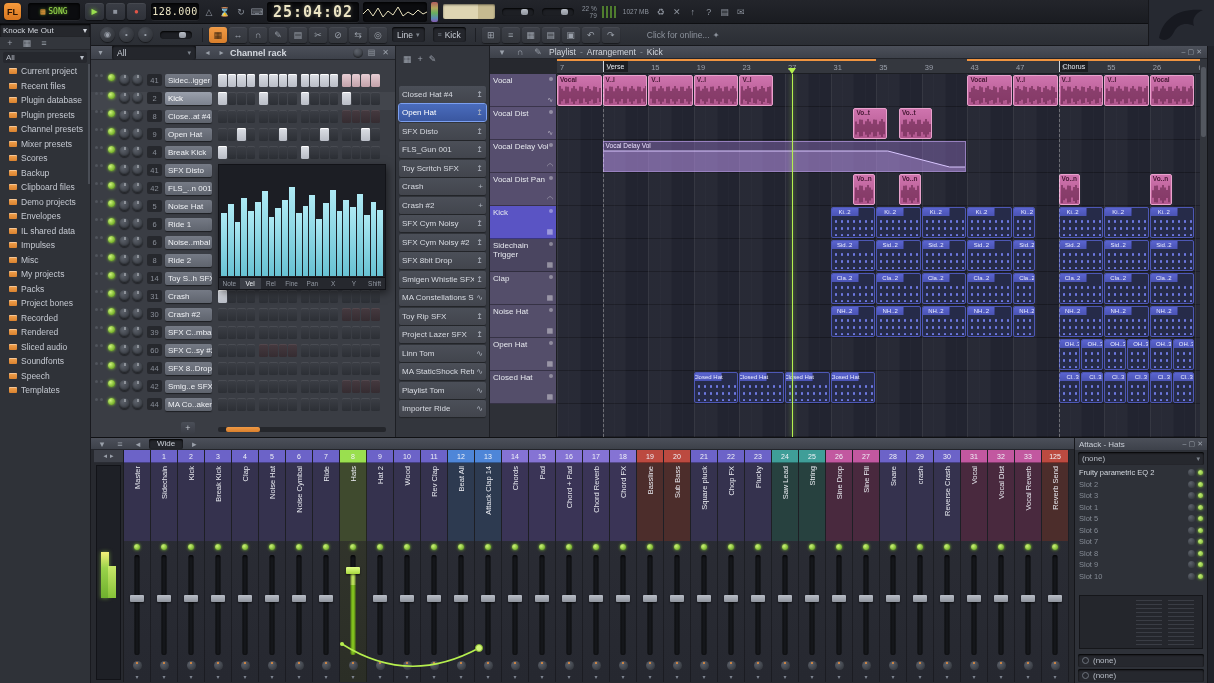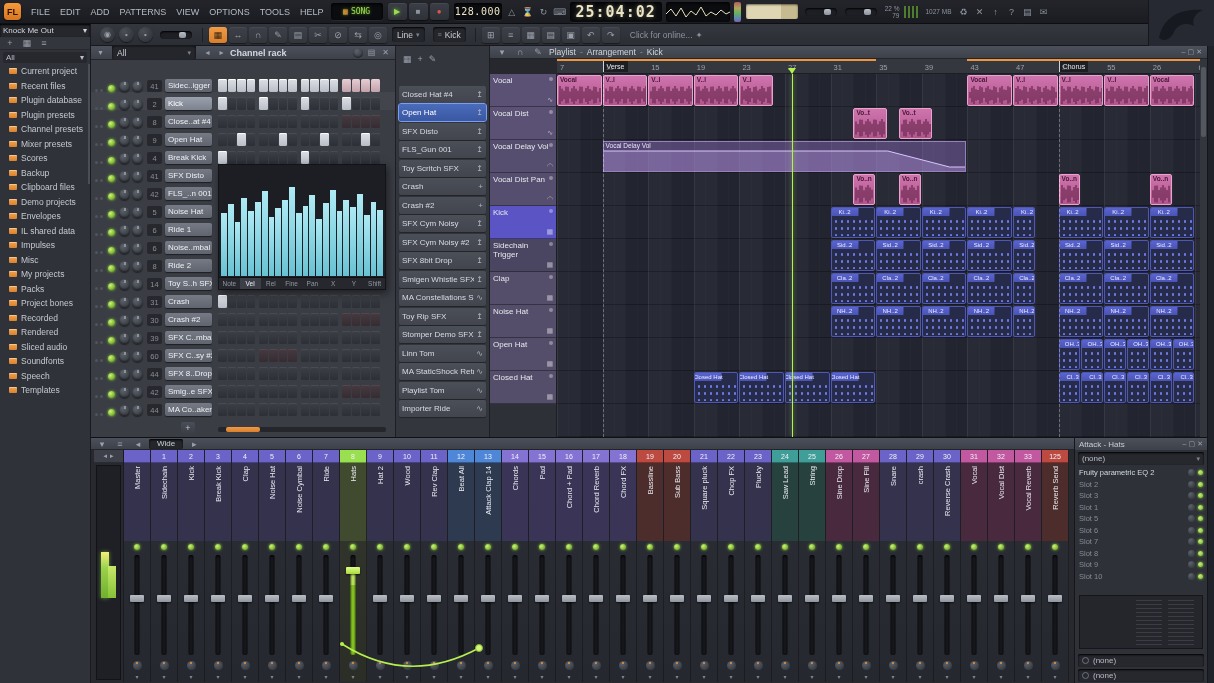--- a/index.html
+++ b/index.html
@@ -31,40 +31,40 @@
 .sysmon .col{text-align:right}
 .sysmon .bars{width:16px;height:12px;background:repeating-linear-gradient(90deg,#4f7d2e 0 2px,#1d1f24 2px 4px)}
 #bird{position:absolute;right:0;top:0;width:66px;height:46px;background:linear-gradient(#282b32,#222principe52b);background:#262931;z-index:6;border-left:1px solid #16171b}
 
 #toolbar2{position:absolute;left:91px;top:24px;width:1116px;height:22px;background:linear-gradient(#34373e,#2b2e34);border-bottom:1px solid #17181c;display:flex;align-items:center;gap:2px;padding:0 6px 0 8px;z-index:4}
 .tbtn{min-width:18px;height:16px;border-radius:3px;display:inline-flex;align-items:center;justify-content:center;color:#9aa0aa;font-size:9px;background:linear-gradient(#3d4048,#33363c);box-shadow:0 1px 1px rgba(0,0,0,.45),inset 0 1px 0 rgba(255,255,255,.05);padding:0 2px}
 .tbtn.active{background:linear-gradient(#f09a45,#d97f2c);color:#3a2410}
 .rbtn{width:15px;height:15px;border-radius:50%;background:radial-gradient(circle at 35% 30%,#4a4e56,#32353b 75%);box-shadow:0 1px 1px rgba(0,0,0,.5);display:inline-flex;align-items:center;justify-content:center;color:#9aa0aa;font-size:8px;margin:0 1px}
 .selbox{height:15px;background:#24262c;border-radius:3px;color:#c9ced6;font-size:8.5px;display:inline-flex;align-items:center;gap:3px;padding:0 5px;box-shadow:inset 0 1px 2px #000;margin:0 3px}
 .selbox .ar{color:#7d838d;font-size:7px}
-.online{color:#8d939d;font-size:8.5px;margin-left:8px;display:flex;align-items:flex-start;gap:3px}
+.online{color:#8d939d;font-size:8.5px;margin-left:25px;display:flex;align-items:flex-start;gap:3px}
 .vsep{width:1px;height:14px;background:#1d1f24;margin:0 4px}
 
 #browser{position:absolute;left:0;top:24px;width:91px;height:659px;background:#2f3238;border-right:1px solid #191a1f}
 #browser .search{height:13px;background:#25272c;color:#d2d6dd;font-size:8px;display:flex;align-items:center;justify-content:space-between;padding:0 3px;box-shadow:inset 0 1px 2px #000}
 #browser .btools{height:13px;display:flex;align-items:center;gap:3px;padding:0 3px;background:#33363c;border-bottom:1px solid #26282d}
 #browser .bfilter{height:14px;display:flex;align-items:center;padding:0 3px;gap:3px}
 #browser .bfilter .fbox{flex:1;height:11px;background:#26282e;border-radius:2px;color:#b9bec7;font-size:8px;display:flex;align-items:center;justify-content:space-between;padding:0 3px}
 #browser-list{position:absolute;top:40px;left:0;right:2px;bottom:0;overflow:hidden}
 .b-item{height:14.5px;display:flex;align-items:center;gap:4px;padding-left:9px;font-size:8.5px;color:#c6cad2;white-space:nowrap}
 .b-item .fi{width:8px;height:6px;background:linear-gradient(#f2a24e,#d9822f);border-radius:1px;box-shadow:inset 0 1px 0 rgba(255,255,255,.4);flex:none}
 #browser .bscroll{position:absolute;right:0;top:40px;width:2px;height:120px;background:#4a4e56}
 
 #rack{position:absolute;left:91px;top:46px;width:305px;height:391px;background:#3a3d44;border-right:1px solid #1d1f24}
 .panel-hdr{height:14px;background:linear-gradient(#4c505a,#3d414a);border-bottom:1px solid #23252b;display:flex;align-items:center;gap:3px;padding:0 4px;font-size:9px;color:#d4d8df}
 .panel-hdr .ttl{font-weight:bold;white-space:nowrap}
 .hknob{width:10px;height:10px;border-radius:50%;background:radial-gradient(circle at 35% 30%,#5d626b,#3c4047 70%);box-shadow:inset 0 -1px 2px rgba(0,0,0,.5)}
 .hic{color:#9aa0aa;font-size:8px;width:11px;text-align:center}
 #rack-rows{position:absolute;top:14px;left:0;right:0;padding-top:14px}
-.ch-row{height:18px;display:flex;align-items:flex-end;padding-left:4px}
+.ch-row{height:18px;display:flex;align-items:flex-start;padding-left:4px}
 .ch-row.sel{background:rgba(255,255,255,.045)}
 .led2{width:3px;height:3px;border-radius:50%;background:#50545c;margin-right:2px;flex:none}
 .mled{width:7px;height:7px;border-radius:50%;background:radial-gradient(circle at 35% 35%,#cdf37a,#7fb832 60%,#567f1f);box-shadow:0 0 3px #8cd038;margin:0 4px 0 3px;flex:none}
 .knob{width:11px;height:11px;border-radius:50%;background:radial-gradient(circle at 35% 30%,#5d626b,#3c4047 70%);box-shadow:inset 0 -1px 2px rgba(0,0,0,.5),0 1px 1px rgba(0,0,0,.4);margin-right:2px;position:relative;flex:none}
 .knob:after{content:"";position:absolute;left:50%;top:1px;width:1px;height:3px;background:#c9cdd4;transform:translateX(-50%)}
 .ch-num{width:15px;height:12px;background:#26282d;color:#8a8f99;font-size:7.5px;display:flex;align-items:center;justify-content:center;border-radius:2px;margin:0 3px 0 2px;flex:none}
 .ch-name{width:47px;height:13px;background:linear-gradient(#757a85,#5f646e);border:none;border-radius:2px;color:#eef0f4;font-size:8px;line-height:13px;padding:0 3px;text-align:left;white-space:nowrap;overflow:hidden;box-shadow:0 1px 1px rgba(0,0,0,.5);flex:none;font-family:"Liberation Sans",sans-serif}
 .ch-row.sel .ch-name{background:linear-gradient(#9aa0ac,#7c828e);color:#fff}
 .steps{display:flex;margin-left:6px}
 .stepg{display:flex;margin-right:3px}
@@ -163,30 +163,20 @@
 </style>
 </head>
 <body>
 
 <div id="app">
 
   <div id="menubar">
     <div class="fl-logo">
         <span>FL</span>
       </div>
-    <div id="menu-items">
-        <div class="menu-item">FILE</div>
-        <div class="menu-item">EDIT</div>
-        <div class="menu-item">ADD</div>
-        <div class="menu-item">PATTERNS</div>
-        <div class="menu-item">VIEW</div>
-        <div class="menu-item">OPTIONS</div>
-        <div class="menu-item">TOOLS</div>
-        <div class="menu-item">HELP</div>
-      </div>
     <div class="led-box mode">
       <span class="grid-ic">▦</span>
       <span>SONG</span>
     </div>
     <div class="transport">
       <div class="tpbtn play">▶</div>
       <div class="tpbtn">■</div>
       <div class="tpbtn rec">●</div>
     </div>
     <div class="led-box tempo">
@@ -1160,21 +1150,21 @@
         </div>
         <div class="p-item">
           <span class="pn">MA Constellations Sh..</span>
           <span class="p-ic">∿</span>
         </div>
         <div class="p-item">
           <span class="pn">Toy Rip SFX</span>
           <span class="p-ic">↥</span>
         </div>
         <div class="p-item">
-          <span class="pn">Stomper Demo SFX</span>
+          <span class="pn">Project Lazer SFX</span>
           <span class="p-ic">↥</span>
         </div>
         <div class="p-item">
           <span class="pn">Linn Tom</span>
           <span class="p-ic">∿</span>
         </div>
         <div class="p-item">
           <span class="pn">MA StaticShock Retro..</span>
           <span class="p-ic">∿</span>
         </div>

